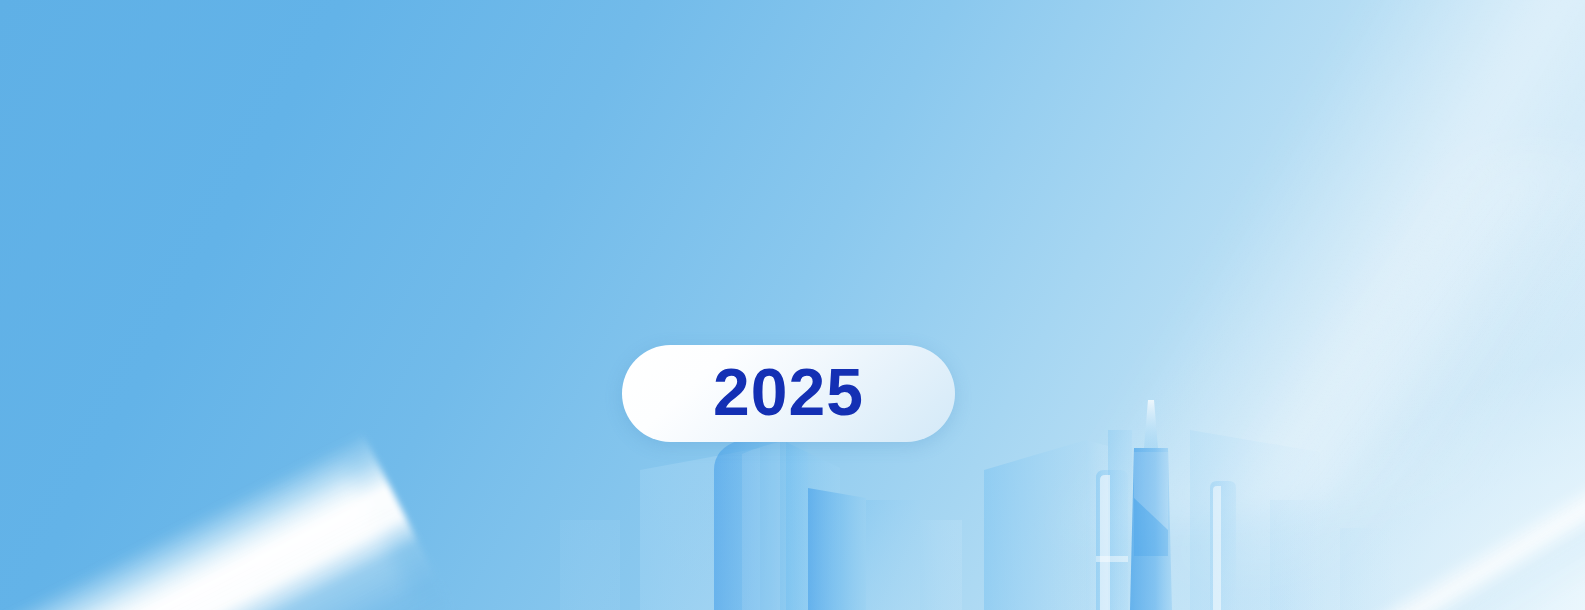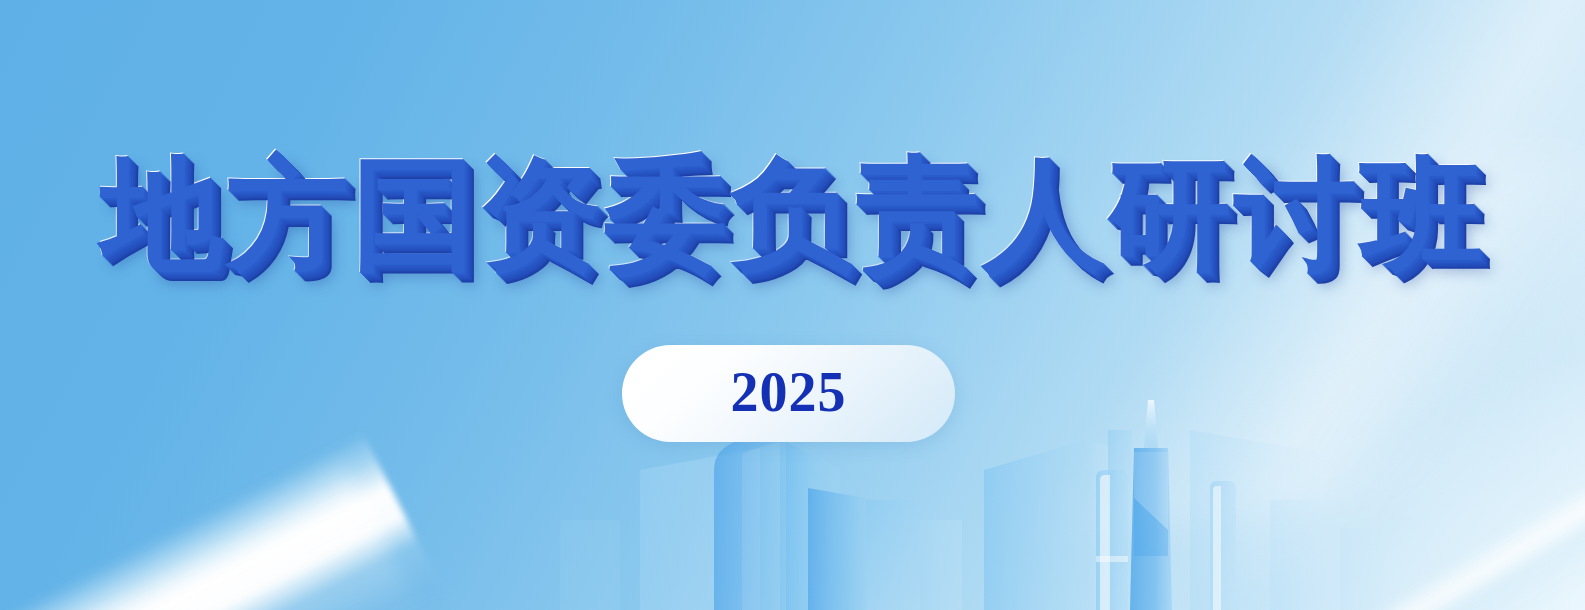--- a/index.html
+++ b/index.html
@@ -184,22 +184,22 @@
     background: linear-gradient(138deg,
         #ffffff 0%,
         #fdfeff 26%,
         #f2f8fd 48%,
         #e6f2fb 68%,
         #dbedf9 86%,
         #d4e9f8 100%);
     box-shadow: 0 4px 18px rgba(60,130,190,0.20);
   }
   #year-badge .year {
-    font-family: Liberation Serif, serif;
-    font-size: 56px;
+    font-family: Liberation Sans, sans-serif;
+    font-size: 66px;
     font-weight: 700;
     letter-spacing: 1px;
     color: #1430b4;
     line-height: 1;
     transform: translateY(-2px);
   }
 </style>
 </head>
 <body>
 
@@ -272,21 +272,18 @@
 
     <path d="M 1210 488 q 0 -7 7 -7 l 12 0 q 7 0 7 7 L 1236 610 L 1210 610 Z" fill="url(#bGrad3)"></path>
     <path d="M 1213 490 q 0 -4 4 -4 l 4 0 L 1221 610 L 1213 610 Z" fill="#ffffff" opacity="0.50"></path>
 
     <path d="M 1270 500 L 1340 500 L 1340 610 L 1270 610 Z" fill="url(#bGradPale)" opacity="0.55"></path>
     <path d="M 1340 528 L 1396 528 L 1396 610 L 1340 610 Z" fill="url(#bGradPale)" opacity="0.35"></path>
 
     <path d="M 560 520 L 620 520 L 620 610 L 560 610 Z" fill="url(#bGradPale)" opacity="0.40"></path>
   </svg>
 
-  <div id="title">
-    <span class="glyphs">地方国资委负责人研讨班</span>
-  </div>
 
   <div id="year-badge">
     <span class="year">2025</span>
   </div>
 
 </div>
 
 </body></html>

